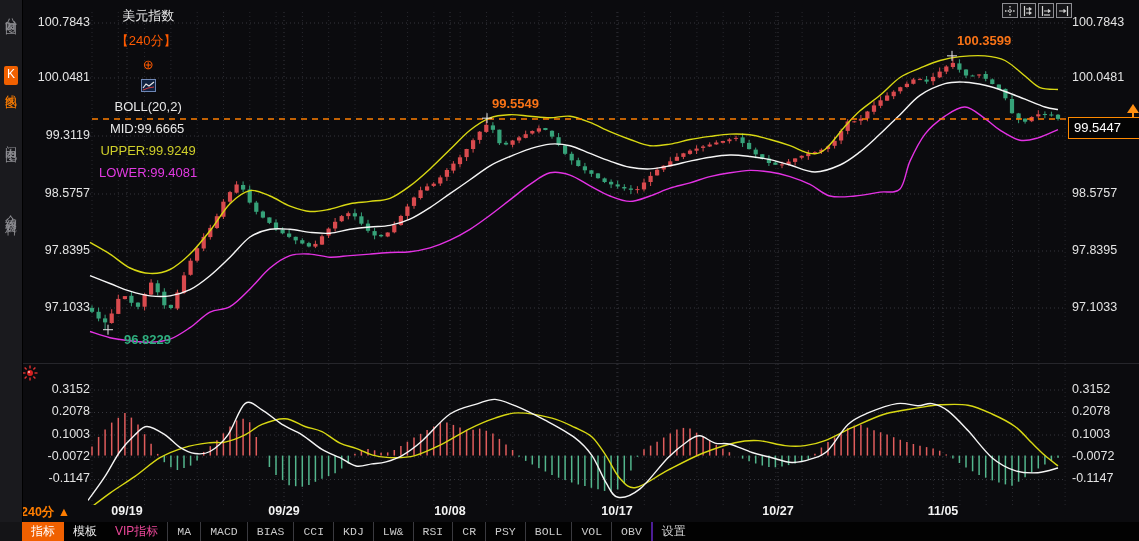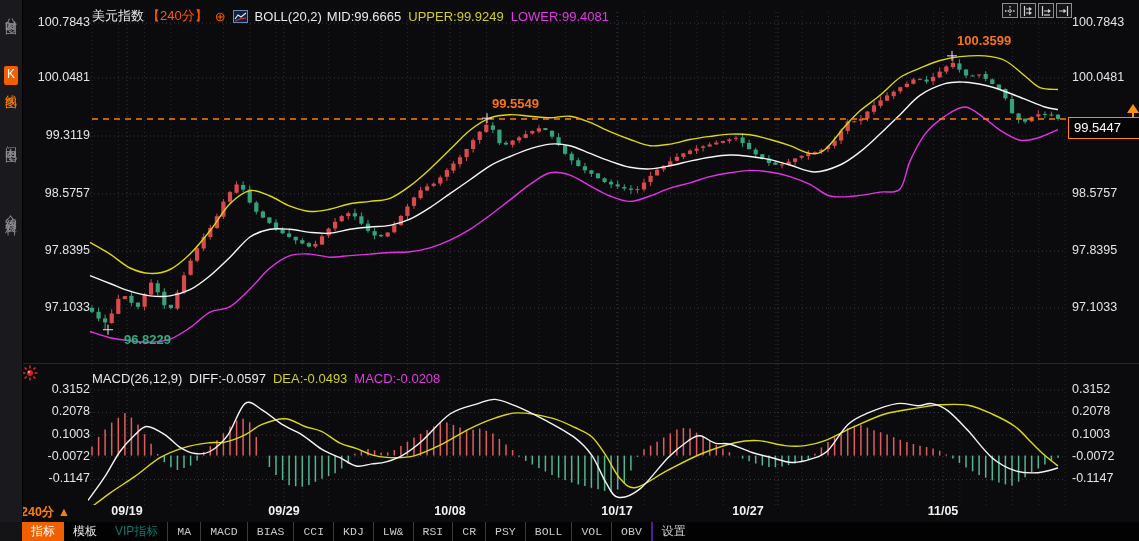--- a/index.html
+++ b/index.html
@@ -36,21 +36,21 @@
   #watermark{position:absolute;left:1001px;top:483px;font-size:34px;letter-spacing:3px;color:#e6e6e6;
              text-shadow:0 0 7px rgba(255,255,255,.55);z-index:4;}
   
   #tr-icons{position:absolute;left:1002px;top:3px;display:flex;gap:2px;z-index:6;}
   .tri{width:14px;height:13px;border:1px solid #8d8d92;background:#141417;display:flex;align-items:center;justify-content:center;cursor:pointer;}
   
   #toolbar{position:absolute;left:0;bottom:0;width:1139px;height:19px;background:#020202;display:flex;align-items:stretch;z-index:7;}
   #toolbar .spacer{width:22px;background:#141417;}
   .tb{display:flex;align-items:center;padding:0 9px;font-size:12px;color:#e8e8e8;cursor:pointer;white-space:nowrap;}
   .tb.primary{background:#f06000;color:#fff;}
-  .tb.vip{color:#0f766e;}
+  .tb.vip{color:#ec4899;}
   .tb.small{font-family:"Liberation Mono",monospace;font-size:11.5px;color:#c9c9c9;border-left:1px solid #3a3a3f;}
   .tb.last{border-left:2px solid #4c1d95;color:#d2d2d2;}
 </style>
 </head>
 <body>
 
 <div id="app">
 
   <svg id="chart-svg" width="1139" height="541">
       <g>
@@ -589,41 +589,35 @@
         <line x1="12.5" y1="8" x2="15.5" y2="8"></line>
       <line x1="2.6" y1="2.6" x2="4.6" y2="4.6"></line>
         <line x1="11.4" y1="11.4" x2="13.4" y2="13.4"></line>
       <line x1="13.4" y1="2.6" x2="11.4" y2="4.6"></line>
         <line x1="4.6" y1="11.4" x2="2.6" y2="13.4"></line>
     </g>
     <circle cx="8" cy="8" r="3" fill="#d42020"></circle>
       <circle cx="7" cy="7" r="0.9" fill="#ffd7d7"></circle>
   </svg>
 
-  <div class="hdr" style="left:92px;top:7px;">
+  <div class="hdr" style="left:99px;top:7px;flex-direction:column;">
     <span class="w">美元指数</span>
     <span class="org" style="margin-left:-4px">【240分】</span>
     <span class="org">⊕</span>
     <svg width="15" height="13">
       <rect x="0.5" y="0.5" width="14" height="12" fill="#10223f" stroke="#6f87b5"></rect>
       <polyline points="2,9 5,5 8,7 13,3" fill="none" stroke="#e8e8e8" stroke-width="1.2"></polyline>
       <polyline points="2,11 7,9 13,8" fill="none" stroke="#d23f3f" stroke-width="1"></polyline>
     </svg>
     <span class="w">BOLL(20,2)</span>
     <span class="w" style="margin-left:-2px">MID:99.6665</span>
     <span class="yel">UPPER:99.9249</span>
     <span class="mag">LOWER:99.4081</span>
   </div>
 
-  <div class="hdr" style="left:92px;top:371px;">
-    <span class="w">MACD(26,12,9)</span>
-    <span class="w">DIFF:-0.0597</span>
-    <span class="yel">DEA:-0.0493</span>
-    <span class="mag">MACD:-0.0208</span>
-  </div>
 
   <div class="yl left" style="top:15px;">100.7843</div>
   <div class="yl left" style="top:70px;">100.0481</div>
   <div class="yl left" style="top:128px;">99.3119</div>
   <div class="yl left" style="top:186px;">98.5757</div>
   <div class="yl left" style="top:243px;">97.8395</div>
   <div class="yl left" style="top:300px;">97.1033</div>
   <div class="yl right" style="top:15px;">100.7843</div>
   <div class="yl right" style="top:70px;">100.0481</div>
   <div class="yl right" style="top:128px;">99.3119</div>
@@ -648,21 +642,21 @@
 
   <div id="price-arrow"></div>
   <div id="price-arrow-stem"></div>
   <div id="price-tag">99.5447</div>
 
   <div id="period-tag">240分 ▲</div>
   <div class="xl" style="left:127px;">09/19</div>
   <div class="xl" style="left:284px;">09/29</div>
   <div class="xl" style="left:450px;">10/08</div>
   <div class="xl" style="left:617px;">10/17</div>
-  <div class="xl" style="left:748px;">10/27</div>
+  <div class="xl" style="left:778px;">10/27</div>
   <div class="xl" style="left:943px;">11/05</div>
 
 
   <div id="tr-icons">
     <div class="tri">
       <svg width="10" height="10">
           <g stroke="#d2d2d2" stroke-width="1.3" stroke-dasharray="1.5,1.2">
             <line x1="5" y1="0" x2="5" y2="10"></line>
             <line x1="0" y1="5" x2="10" y2="5"></line>
           </g>

